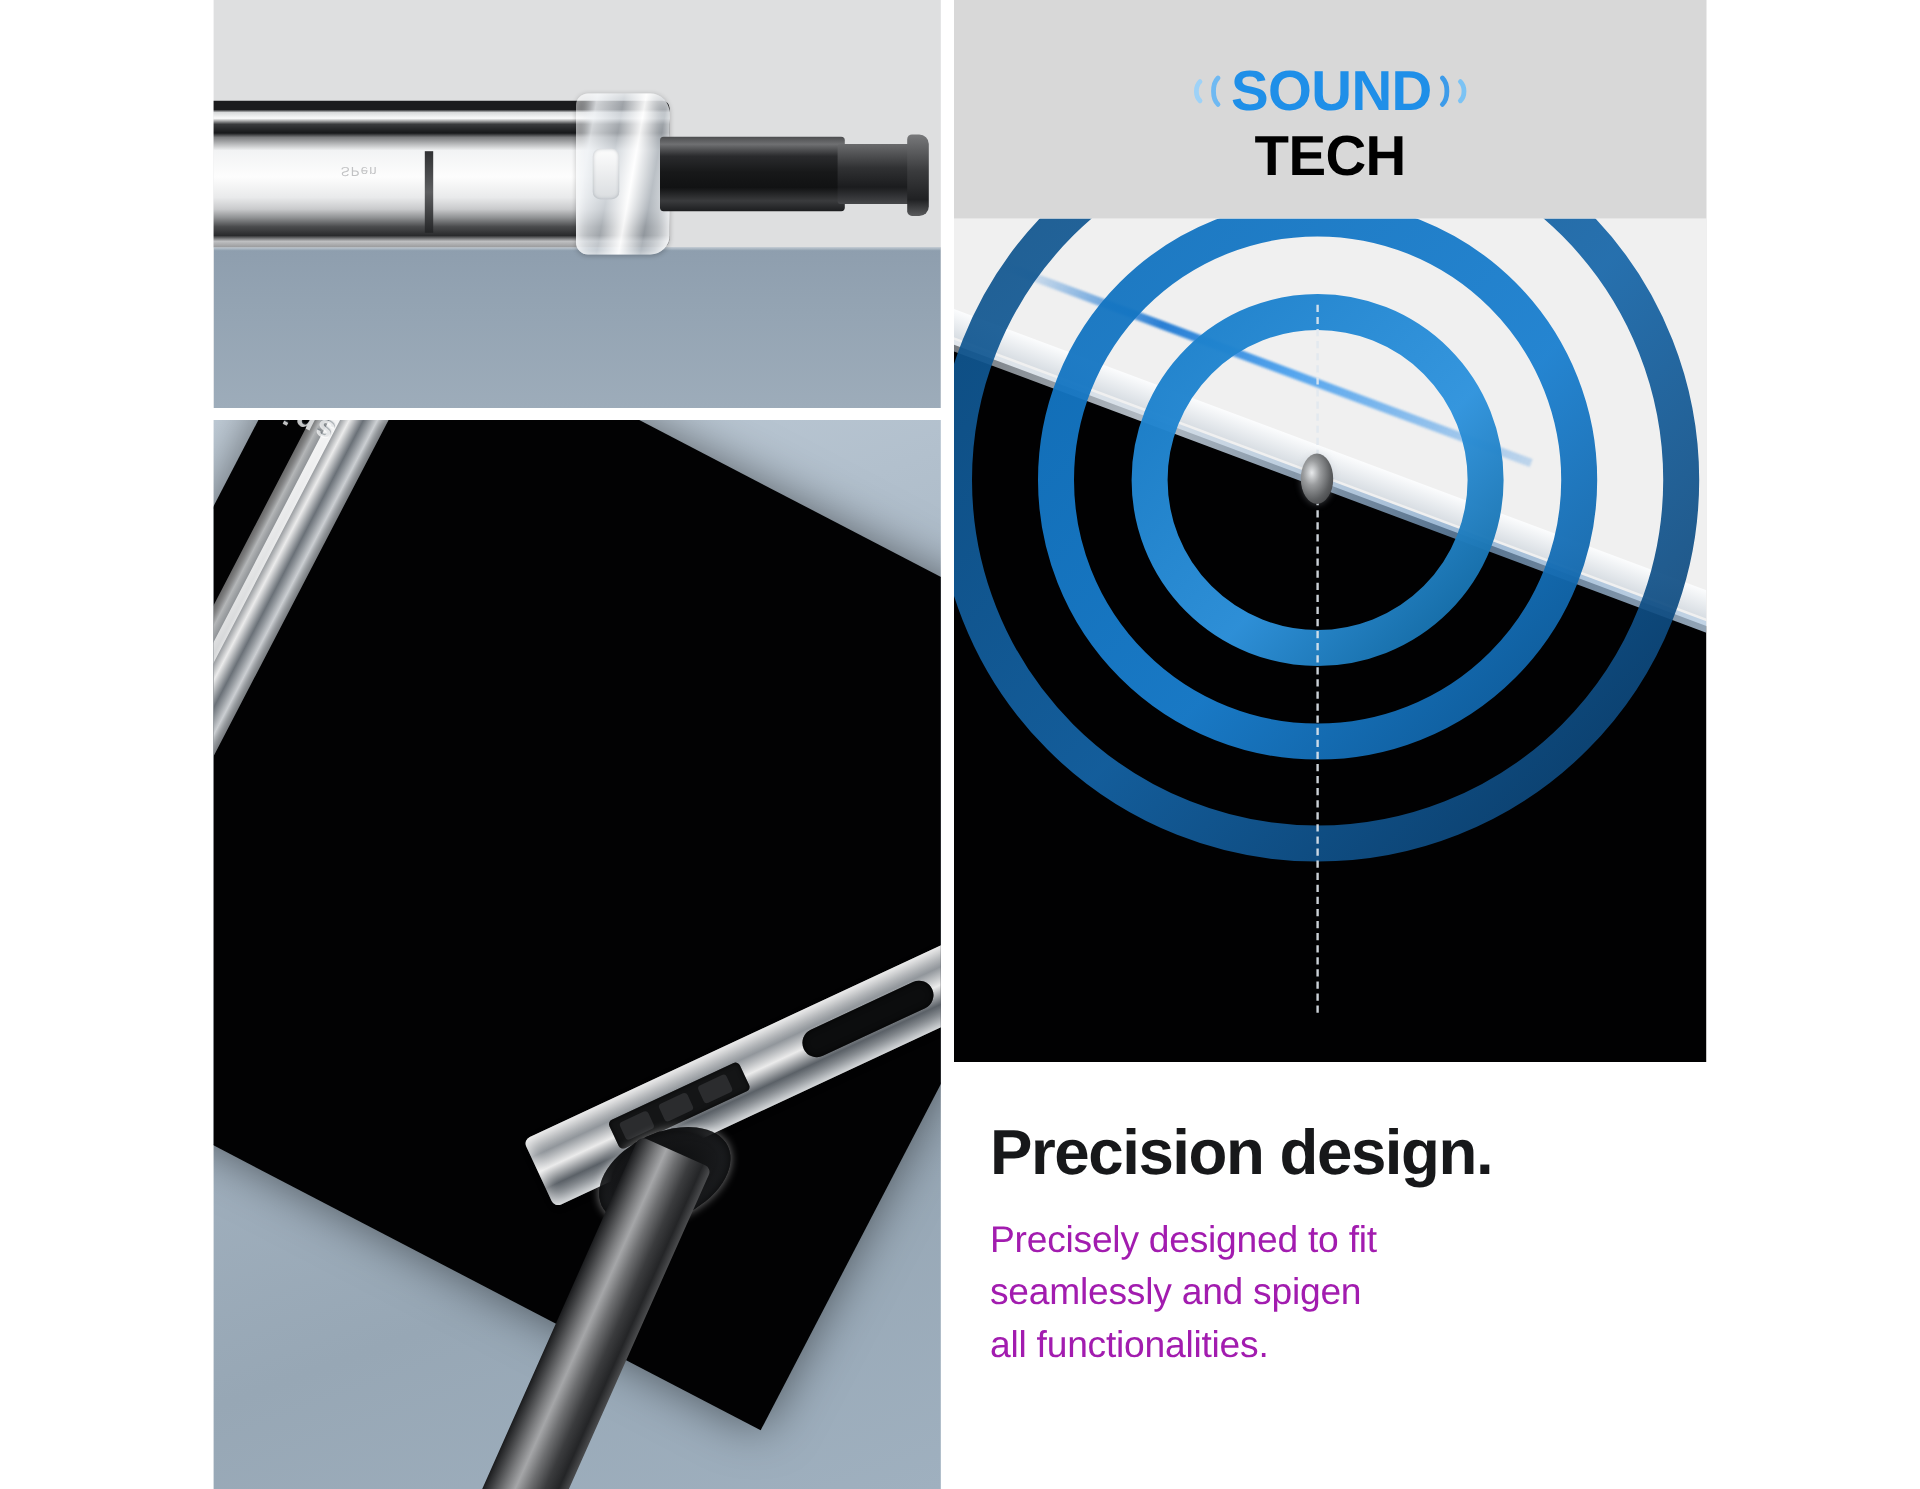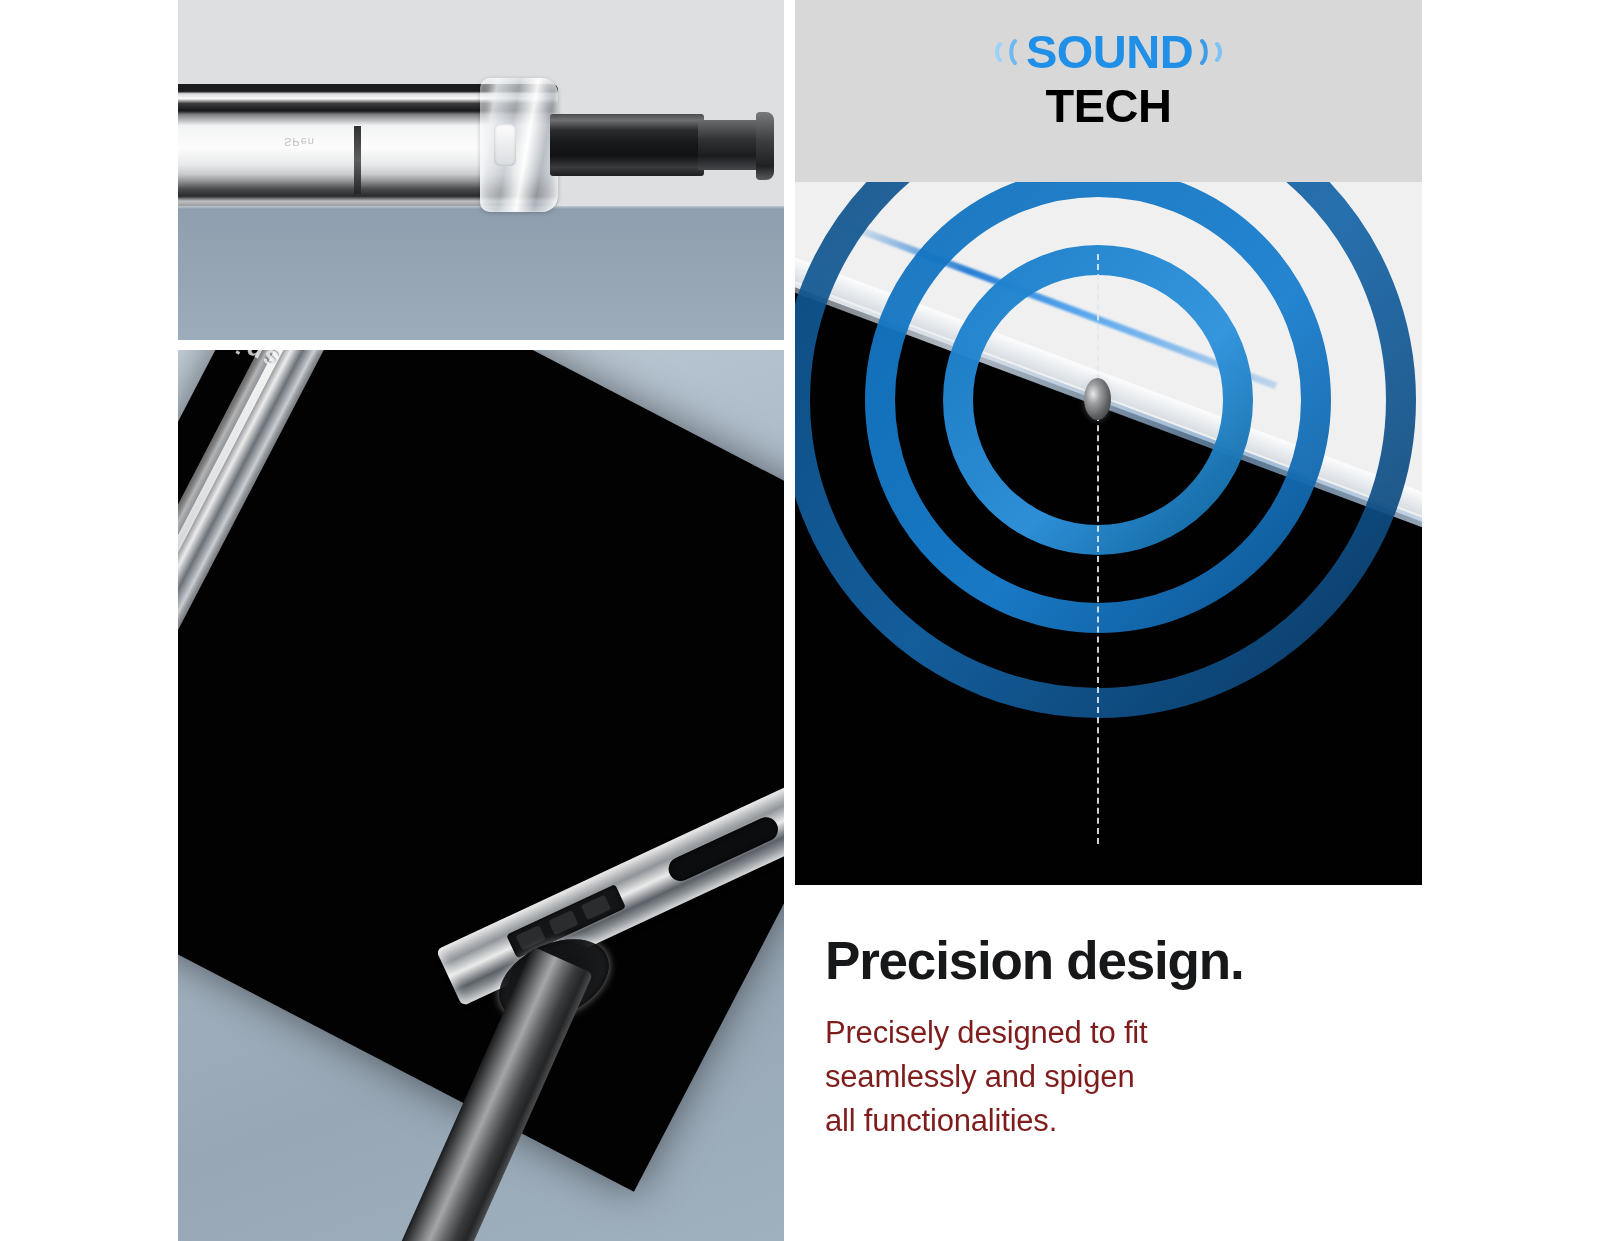--- a/index.html
+++ b/index.html
@@ -293,21 +293,21 @@
   }
   .sound-header {
     position: absolute;
     left: 0; right: 0; top: 0;
     height: 182px;
     background: #d8d8d8;
     display: flex;
     flex-direction: column;
     align-items: center;
     justify-content: flex-start;
-    padding-top: 28px;
+    padding-top: 52px;
     box-sizing: border-box;
   }
   .sound-title-row {
     display: flex;
     align-items: center;
     justify-content: center;
     gap: 6px;
     line-height: 1;
   }
   .sound-word {
@@ -420,21 +420,21 @@
     font-weight: 700;
     color: #17181a;
     letter-spacing: -1.2px;
     line-height: 1.08;
     margin: 0;
   }
   .copy-body {
     margin-top: 22px;
     font-size: 31px;
     line-height: 1.42;
-    color: #7f1d1d;
+    color: #a21caf;
     letter-spacing: -0.2px;
   }
   .copy-body div { white-space: nowrap; }
 </style>
 </head>
 <body>
 
 <div class="stage">
 
   <div class="panel-pen-eject">

